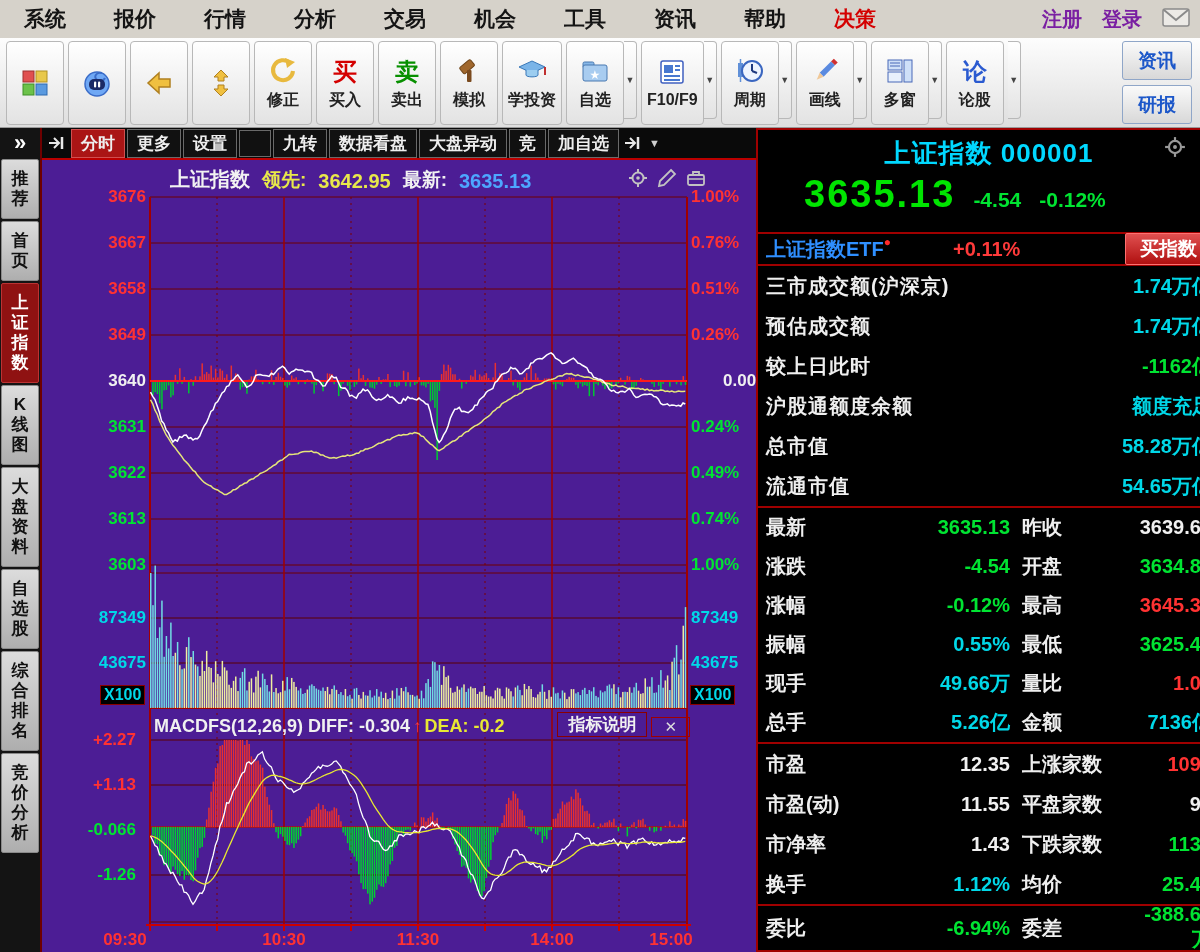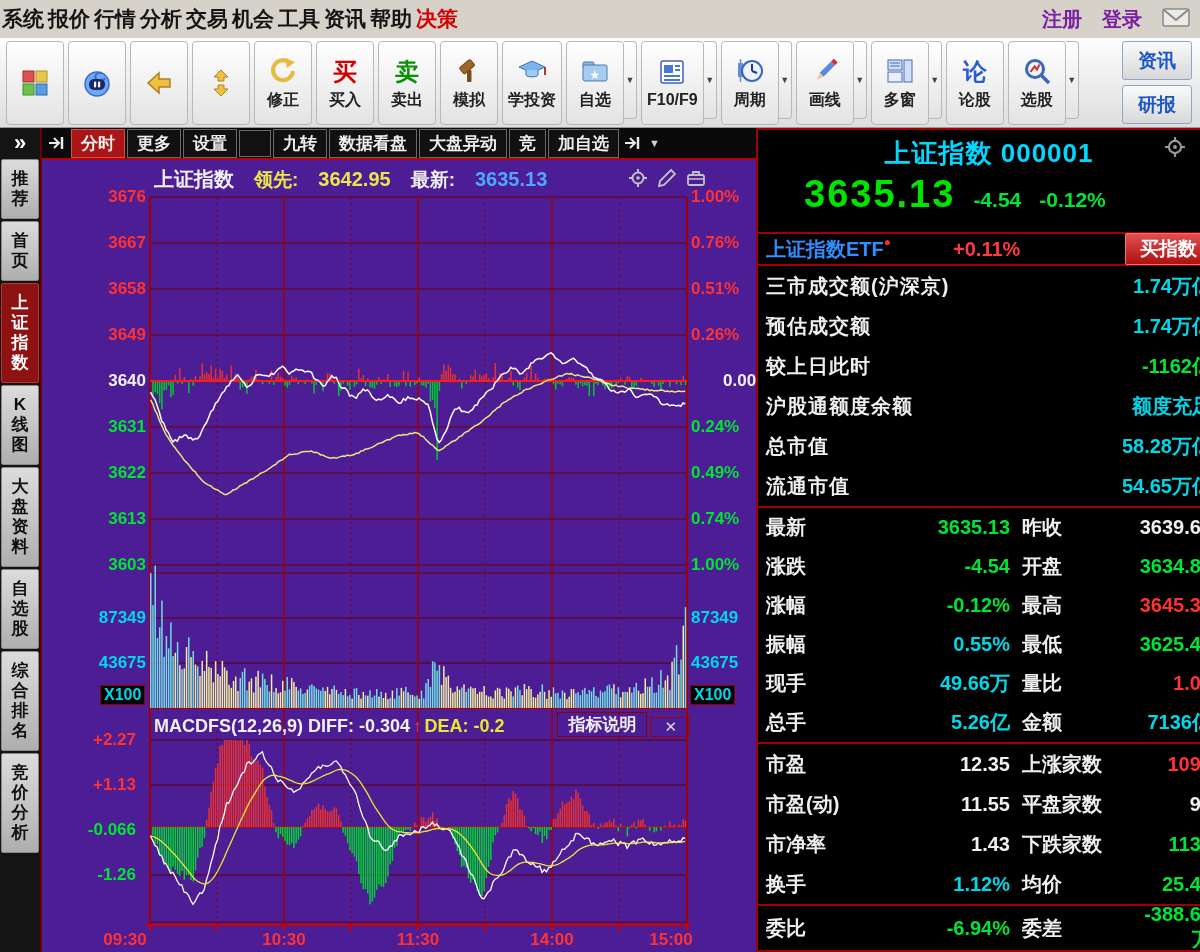--- a/index.html
+++ b/index.html
@@ -2,21 +2,21 @@
 <html><head>
 <meta charset="utf-8">
 <style>
   html,body{margin:0;padding:0}
   body{width:1200px;height:952px;overflow:hidden;position:relative;background:#000;
        font-family:"Liberation Sans","DejaVu Sans",sans-serif;-webkit-font-smoothing:antialiased}
 
   
   .menubar{position:absolute;left:0;top:0;width:1200px;height:38px;background:#d6d2ca;
            border-bottom:1px solid #8a8a8a;display:flex;align-items:center}
-  .menu-item{font-size:21px;font-weight:bold;color:#141414;padding:0 2px;cursor:default;white-space:nowrap}
+  .menu-item{font-size:21px;font-weight:bold;color:#141414;padding:0 24px;cursor:default;white-space:nowrap}
   .menu-item.accent{color:#d40000}
   .menu-right{margin-left:auto;display:flex;align-items:center;gap:20px;padding-right:10px}
   .menu-link{color:#7a1fa2;font-size:20px;font-weight:bold}
 
   
   .toolbar{position:absolute;left:0;top:38px;width:1200px;height:90px;box-sizing:border-box;
            background:linear-gradient(#fdfdfd,#dedede);border-bottom:1px solid #9a9a9a;
            display:flex;align-items:center;padding:2px 4px}
   .tbtn-wrap{display:flex;align-items:stretch;margin:0 2px}
   .tbtn{display:flex;flex-direction:column;align-items:center;justify-content:center;min-width:46px;height:78px;
@@ -45,21 +45,21 @@
   .tabbar{height:32px;background:#0a0a0a;border-bottom:2px solid #bb0000;display:flex;align-items:center;padding-left:2px;box-sizing:border-box}
   .tab{color:#eee;font-size:17px;font-weight:bold;border:1px solid #6a6a6a;background:#111;
        padding:2px 9px;margin:0 1px;white-space:nowrap}
   .tab.active{background:#aa1515;border-color:#d05050}
   .tab.spacer{width:30px;height:21px;padding:2px 0}
   .tab-icon{width:22px;height:20px;display:flex;align-items:center;justify-content:center;margin:0 2px}
   .caret{color:#cfcfcf;font-size:11px;margin-left:3px}
 
   .chart-region{position:relative;width:714px;height:790px}
   #chart-svg{position:absolute;left:0;top:0}
-  .ctitle{position:absolute;top:6px;left:112px;display:flex;align-items:center;gap:20px;white-space:nowrap}
+  .ctitle{position:absolute;top:6px;left:128px;display:flex;align-items:flex-end;gap:12px;white-space:nowrap}
   .ct-name{color:#f2f2f2;font-size:20px;font-weight:bold}
   .ct-lead-l{color:#e8e84a;font-size:19px;font-weight:bold}
   .ct-lead-v{color:#e8e84a;font-size:20px;font-weight:bold}
   .ct-last-l{color:#f2f2f2;font-size:19px;font-weight:bold}
   .ct-last-v{color:#4da6ff;font-size:20px;font-weight:bold}
   .ctitle-icons{position:absolute;top:8px;left:586px;display:flex;gap:9px}
 
   .axis-label{position:absolute;font-size:17px;font-weight:bold;white-space:nowrap}
   .alabel-r{width:62px;text-align:right}
   .vol-unit{position:absolute;border:1px solid #8b0000;color:#00d8e8;font-size:16px;font-weight:bold;
@@ -309,30 +309,20 @@
         <div class="tbtn">
           <span class="ticon">
             <svg width="30" height="30" viewBox="0 0 30 30">
               <text x="15" y="24" text-anchor="middle" font-size="24" font-weight="bold" fill="#2a5ad0">论</text>
             </svg>
           </span>
           <span class="lbl">论股</span>
         </div>
       </div>
       <div class="tbtn-wrap">
-        <div class="tbtn">
-          <span class="ticon">
-            <svg width="30" height="30" viewBox="0 0 30 30">
-              <circle cx="13" cy="13" r="8.5" fill="none" stroke="#3a66c0" stroke-width="3"></circle>
-              <line x1="19.5" y1="19.5" x2="27" y2="27" stroke="#3a66c0" stroke-width="3.5"></line>
-              <path d="M8.5 16 L12.5 10.5 L15 13.5 L17.5 8.5" stroke="#d03030" stroke-width="2" fill="none"></path>
-            </svg>
-          </span>
-          <span class="lbl">选股</span>
-        </div>
         <div class="dd">▼</div>
       </div>
     </div>
   <div class="tb-right" id="toolbar-right">
       <div class="rbtn">资讯</div>
       <div class="rbtn">研报</div>
     </div>
 </div>
 
 <div class="sidebar">

